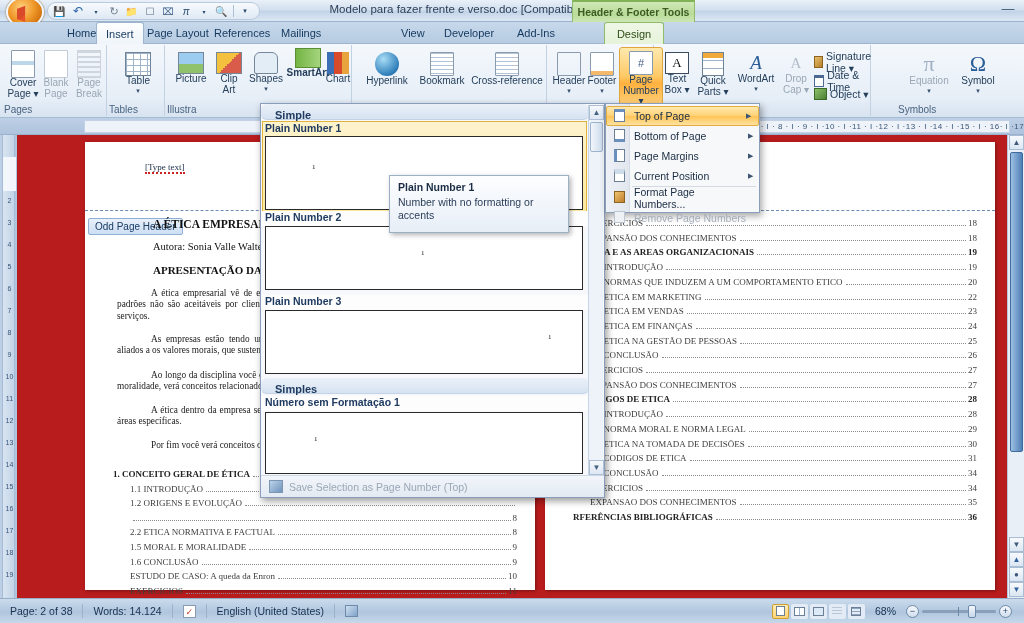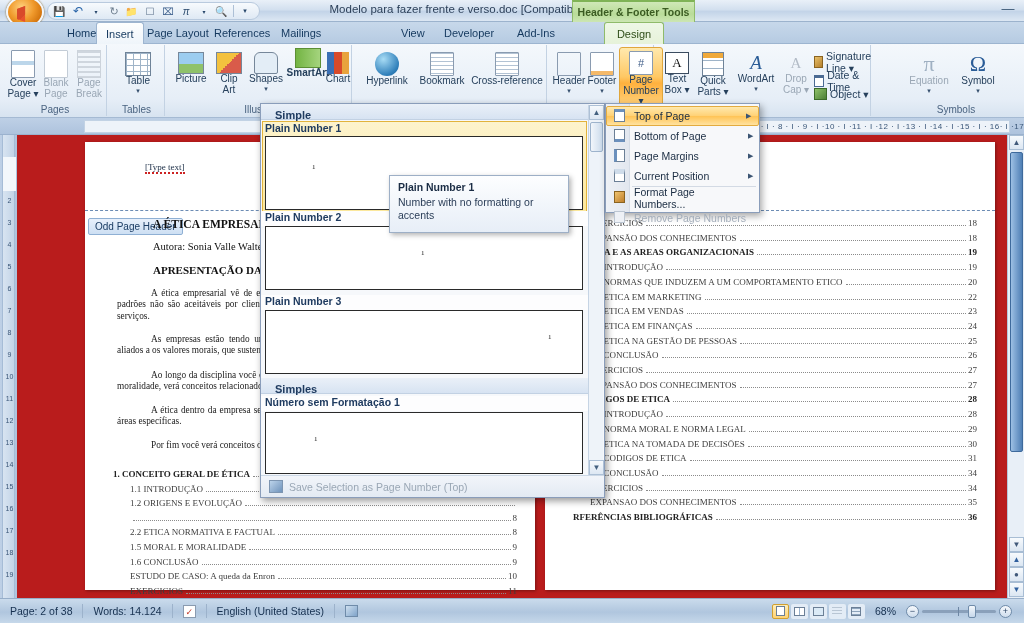--- a/index.html
+++ b/index.html
@@ -91,21 +91,21 @@
     position: absolute; left: 0; top: 44px; width: 1024px; height: 74px;
     background: linear-gradient(to bottom, #f4f8fc 0%, #e6eef7 75%, #d7e3f0 100%);
     border-bottom: 1px solid #a5bad3;
   }
   .rgroup {
     position: absolute; top: 1px; height: 71px;
     border-right: 1px solid #c3d2e3;
   }
   .rgroup-label {
     position: absolute; bottom: 1px; left: 0; width: 100%;
-    text-align: center; font-size: 10px; color: #4a6380;
+    font-size: 10px; color: #4a6380;
   }
   .rbtn {
     position: absolute; display: flex; flex-direction: column; align-items: center;
     justify-content: flex-start; font-size: 10px; color: #26405c; text-align: center;
     line-height: 10.5px; cursor: default; padding-top: 3px;
   }
   .rbtn.dis { color: #9aa7b5; }
   .rbtn.sel {
     background: linear-gradient(to bottom, #ffe9ae, #ffc864 45%, #ffb13e 55%, #ffd98c);
     border: 1px solid #e0a63c; border-radius: 3px;
@@ -214,21 +214,21 @@
     background: #f6f8fb;
     border: 1px solid #8a9dba;
     box-shadow: 2px 3px 7px rgba(0,0,0,.4);
     overflow: hidden;
   }
   .gal-scroll { position: absolute; left: 0; top: 0; width: 328px; height: 372px; overflow: hidden; }
   .gal-cat {
     position: absolute; left: 0; width: 328px; height: 16px;
     background: linear-gradient(to bottom,#eaf0f8,#d7e3f2);
     border-bottom: 1px solid #c2d1e3;
-    font-size: 11px; font-weight: bold; color: #1f3b60; padding: 5px 0 0 14px;
+    font-size: 11px; font-weight: bold; color: #1f3b60; padding: 5px 0 0 14px; border-radius: 6px;
   }
   .gal-item-label {
     position: absolute; left: 0; width: 328px; height: 15px;
     font-size: 10.5px; font-weight: bold; color: #1f3b60; padding-left: 4px;
     background: #fdfdfe;
   }
   .gal-thumb {
     position: absolute; left: 4px; width: 318px;
     background: #fff; border: 1px solid #2a2a2a;
   }

